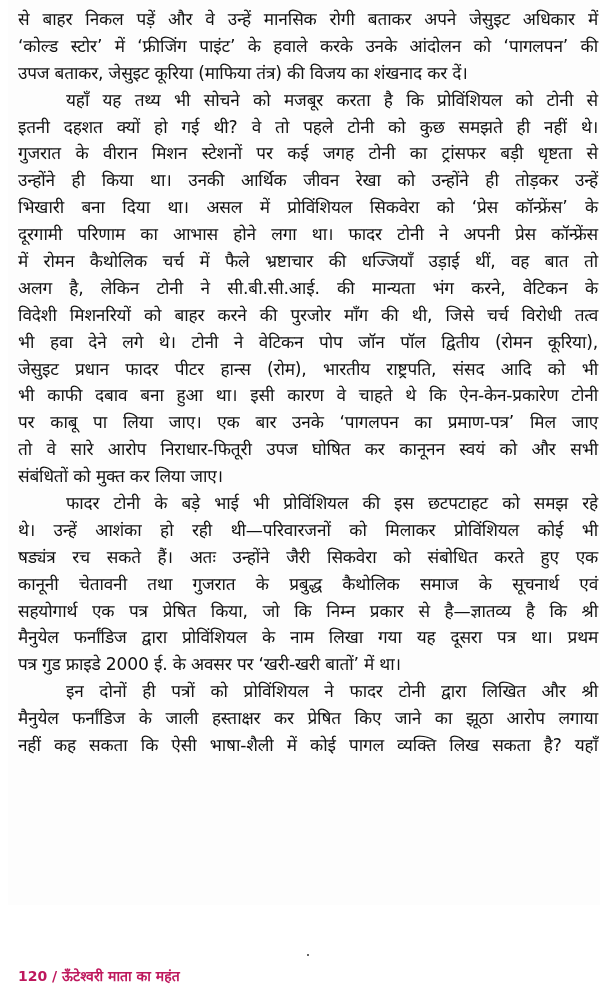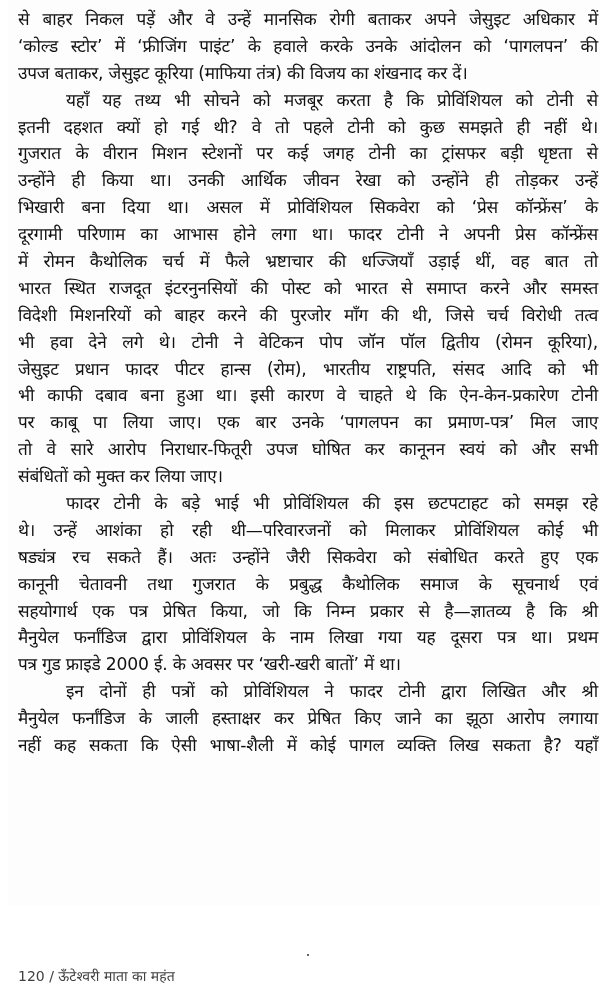--- a/index.html
+++ b/index.html
@@ -20,23 +20,23 @@
     font-size: 17.2px;
     white-space: nowrap;
     text-align: justify;
     text-align-last: justify;
     letter-spacing: -0.2px;
   }
   .line.indent { padding-left: 48px; }
   .line.last { text-align-last: left; }
   .footer {
     position: absolute; left: 10px; top: 966px;
-    font-size: 14px; font-weight: normal;
+    font-size: 14px; font-weight: bold;
     font-family: "DejaVu Sans", sans-serif;
-    color: #404040;
+    color: #be185d;
     white-space: nowrap;
   }
   .dot {
     position: absolute; left: 299px; top: 954px;
     width: 2px; height: 2px; background: #333; border-radius: 1px;
   }
 </style>
 </head>
 <body>
 
@@ -45,21 +45,21 @@
       <span class="line">से बाहर निकल पड़ें और वे उन्हें मानसिक रोगी बताकर अपने जेसुइट अधिकार में</span>
       <span class="line">‘कोल्ड स्टोर’ में ‘फ्रीजिंग पाइंट’ के हवाले करके उनके आंदोलन को ‘पागलपन’ की</span>
       <span class="line last">उपज बताकर, जेसुइट कूरिया (माफिया तंत्र) की विजय का शंखनाद कर दें।</span>
       <span class="line indent">यहाँ यह तथ्य भी सोचने को मजबूर करता है कि प्रोविंशियल को टोनी से</span>
       <span class="line">इतनी दहशत क्यों हो गई थी? वे तो पहले टोनी को कुछ समझते ही नहीं थे।</span>
       <span class="line">गुजरात के वीरान मिशन स्टेशनों पर कई जगह टोनी का ट्रांसफर बड़ी धृष्टता से</span>
       <span class="line">उन्होंने ही किया था। उनकी आर्थिक जीवन रेखा को उन्होंने ही तोड़कर उन्हें</span>
       <span class="line">भिखारी बना दिया था। असल में प्रोविंशियल सिकवेरा को ‘प्रेस कॉन्फ्रेंस’ के</span>
       <span class="line">दूरगामी परिणाम का आभास होने लगा था। फादर टोनी ने अपनी प्रेस कॉन्फ्रेंस</span>
       <span class="line">में रोमन कैथोलिक चर्च में फैले भ्रष्टाचार की धज्जियाँ उड़ाई थीं, वह बात तो</span>
-      <span class="line">भारत स्थित राजदूत इंटरनुनसियों की पोस्ट को भारत से समाप्त करने और समस्त</span>
+      <span class="line">अलग है, लेकिन टोनी ने सी.बी.सी.आई. की मान्यता भंग करने, वेटिकन के</span>
       <span class="line">विदेशी मिशनरियों को बाहर करने की पुरजोर माँग की थी, जिसे चर्च विरोधी तत्व</span>
       <span class="line">भी हवा देने लगे थे। टोनी ने वेटिकन पोप जॉन पॉल द्वितीय (रोमन कूरिया),</span>
       <span class="line">जेसुइट प्रधान फादर पीटर हान्स (रोम), भारतीय राष्ट्रपति, संसद आदि को भी</span>
       <span class="line">भी काफी दबाव बना हुआ था। इसी कारण वे चाहते थे कि ऐन-केन-प्रकारेण टोनी</span>
       <span class="line">पर काबू पा लिया जाए। एक बार उनके ‘पागलपन का प्रमाण-पत्र’ मिल जाए</span>
       <span class="line">तो वे सारे आरोप निराधार-फितूरी उपज घोषित कर कानूनन स्वयं को और सभी</span>
       <span class="line last">संबंधितों को मुक्त कर लिया जाए।</span>
       <span class="line indent">फादर टोनी के बड़े भाई भी प्रोविंशियल की इस छटपटाहट को समझ रहे</span>
       <span class="line">थे। उन्हें आशंका हो रही थी—परिवारजनों को मिलाकर प्रोविंशियल कोई भी</span>
       <span class="line">षड्यंत्र रच सकते हैं। अतः उन्होंने जैरी सिकवेरा को संबोधित करते हुए एक</span>

